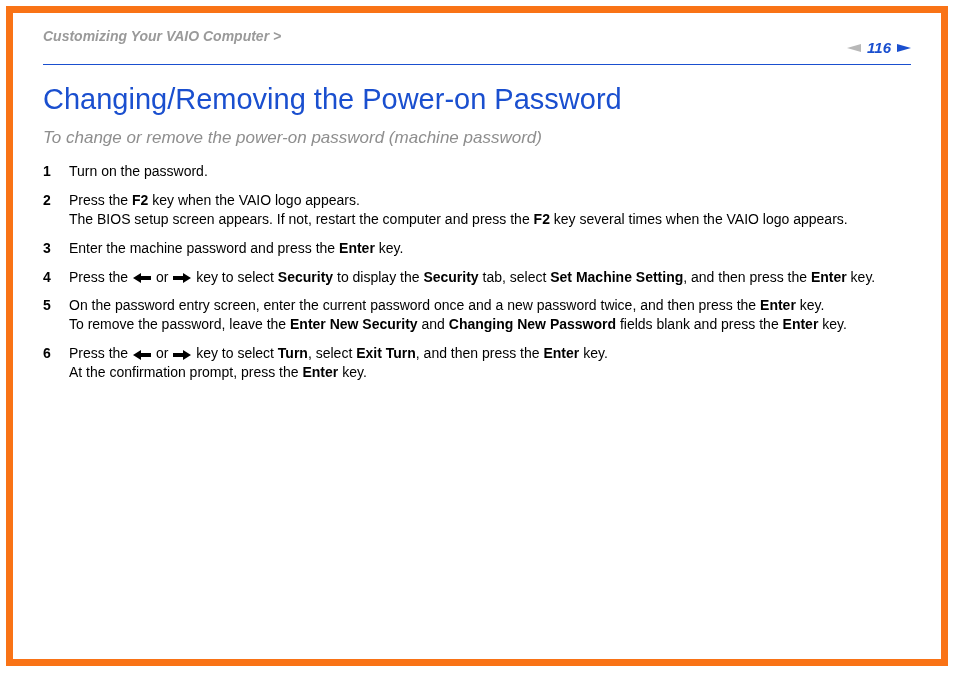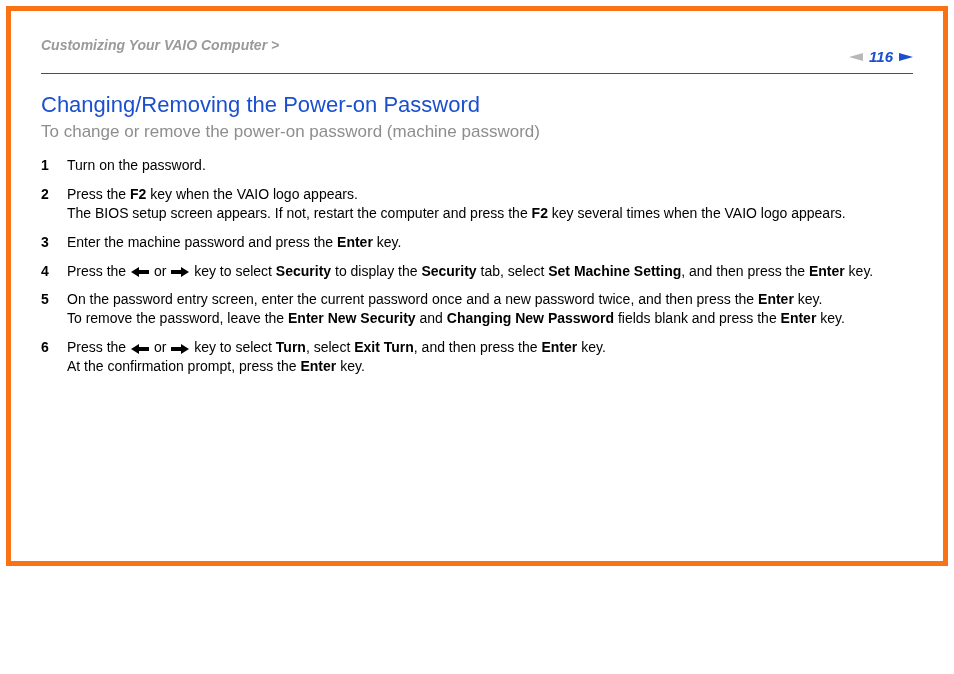--- a/index.html
+++ b/index.html
@@ -6,25 +6,25 @@
     margin: 0;
     padding: 0;
     font-family: Arial, Helvetica, sans-serif;
     background: #fff;
     width: 954px;
     height: 674px;
     position: relative;
     color: #000;
   }
   .page {
-    border: 5px solid #f97316;
+    border: 7px solid #f97316;
     margin: 6px;
-    height: 560px;
+    height: 660px;
     box-sizing: border-box;
-    padding: 25px 30px 20px 30px;
+    padding: 14px 30px 20px 30px;
     position: relative;
   }
   .header {
     display: flex;
     align-items: flex-start;
     justify-content: space-between;
     border-bottom: 1.5px solid #1a4fcf;
     padding-bottom: 8px;
     margin-bottom: 18px;
   }
@@ -49,28 +49,29 @@
     color: #1a4fcf;
   }
   .nav-arrow {
     display: inline-block;
   }
   .arrow-left-svg, .arrow-right-svg {
     display: block;
   }
   .title {
     color: #1a4fcf;
-    font-size: 22px;
+    font-size: 29px;
     font-weight: 400;
-    margin: 0 0 4px 0;
+    margin: 0 0 12px 0;
   }
   .subtitle {
     color: #8e8e8e;
     font-size: 17px;
     margin: 0 0 14px 0;
+    font-style: italic;
   }
   .steps {
     list-style: none;
     padding: 0;
     margin: 0;
     font-size: 14px;
     line-height: 1.35;
   }
   .steps li {
     display: flex;

